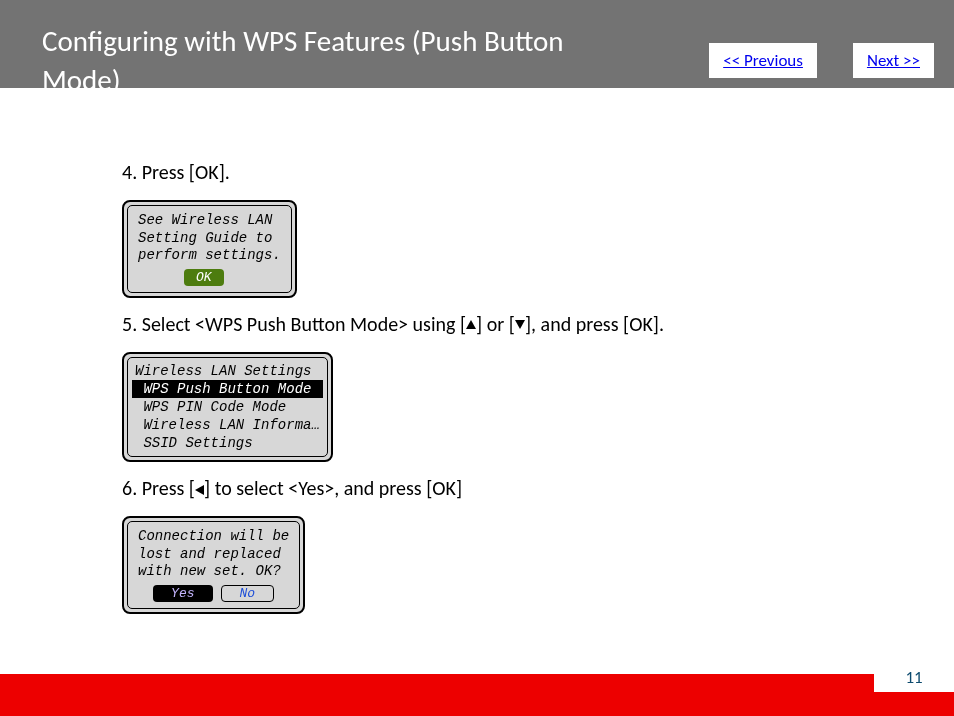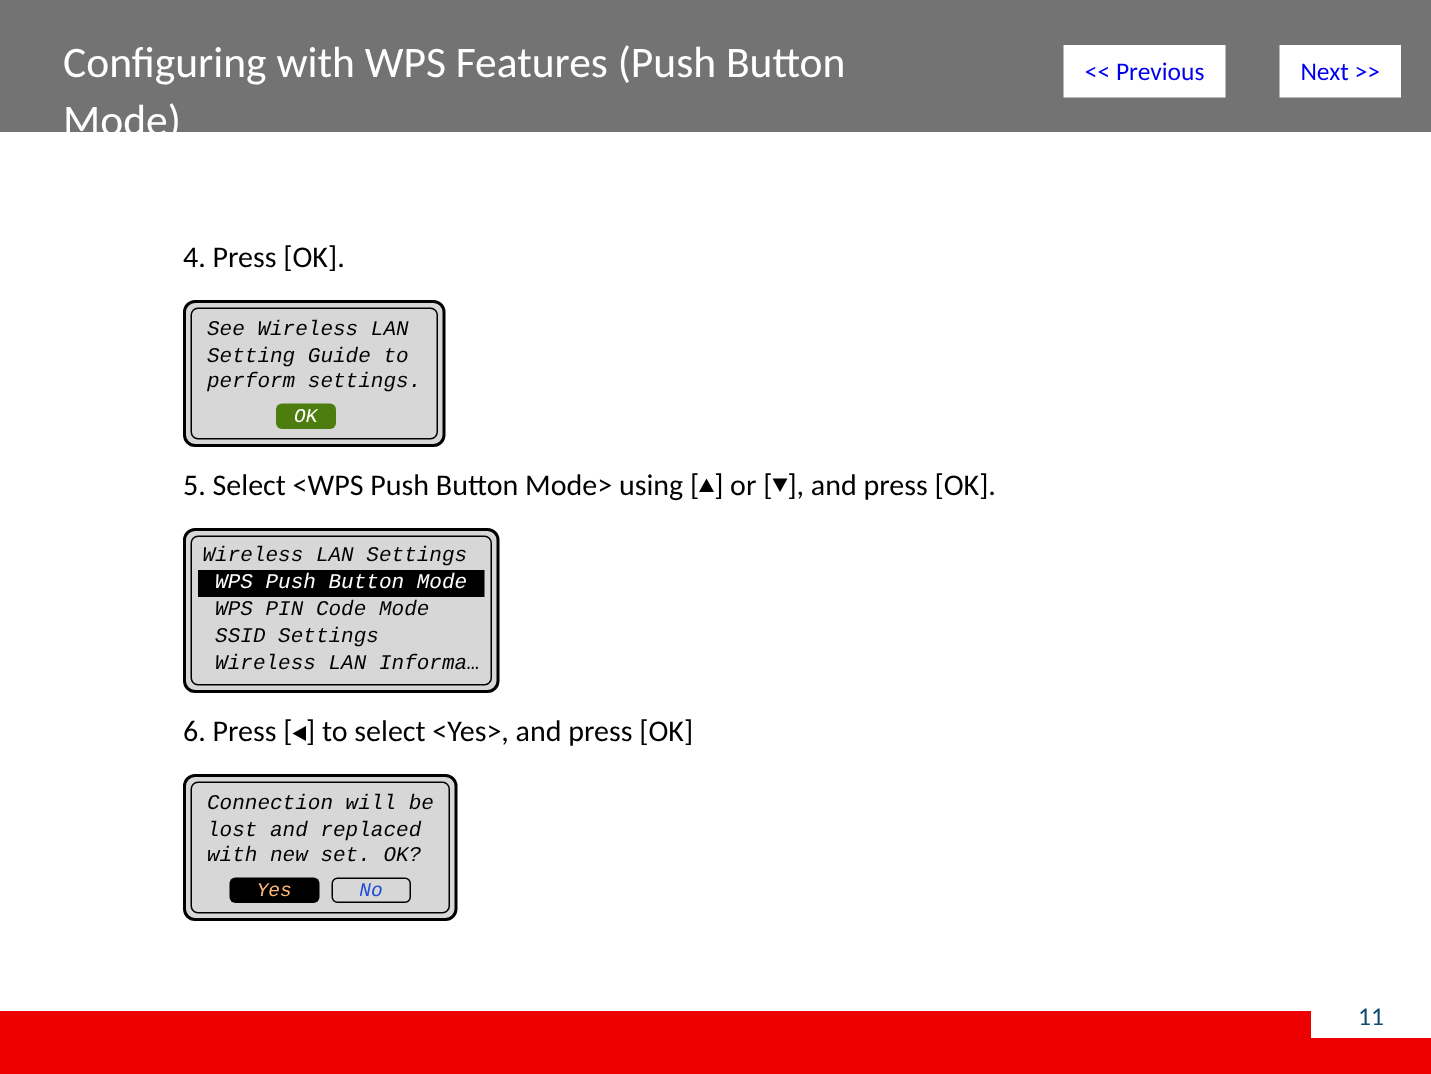--- a/index.html
+++ b/index.html
@@ -34,24 +34,26 @@
       position: absolute;
       top: 30px;
       right: 20px;
       display: flex;
       gap: 36px;
     }
     .nav-btn {
       background: #fff;
       border: none;
       color: #0000ee;
+      text-decoration: underline;
       font-size: 17px;
       padding: 7px 14px;
       cursor: pointer;
       font-family: inherit;
+      margin-top: 13px;
     }
     .content {
       padding: 48px 0 0 122px;
       margin-top: 24px;
     }
     .step {
       font-size: 20px;
       color: #000;
       margin-bottom: 10px;
     }
@@ -105,21 +107,21 @@
       padding: 4px 4px;
     }
     .lcd-buttons {
       display: flex;
       gap: 8px;
       margin-top: 4px;
       justify-content: center;
     }
     .lcd-btn-yes {
       background: #000;
-      color: #fdba74;
+      color: #c4b5fd;
       border-radius: 4px;
       padding: 1px 18px;
       font-family: 'Courier New', monospace;
       font-size: 13px;
     }
     .lcd-btn-no {
       background: transparent;
       color: #1d4ed8;
       border: 1px solid #000;
       border-radius: 4px;
@@ -217,22 +219,22 @@
   <div class="step">
     <span>5. Select &lt;WPS Push Button Mode&gt; using [</span><span class="triangle-up"></span><span>] or [</span><span class="triangle-down"></span><span>], and press [OK].</span>
   </div>
 
   <div class="lcd-screen">
     <div class="lcd-inner menu">
       <div class="lcd-menu">
         <div class="lcd-menu-item">Wireless LAN Settings</div>
         <div class="lcd-menu-item selected"> WPS Push Button Mode</div>
         <div class="lcd-menu-item"> WPS PIN Code Mode</div>
+        <div class="lcd-menu-item"> Wireless LAN Informa…</div>
         <div class="lcd-menu-item"> SSID Settings</div>
-        <div class="lcd-menu-item"> Wireless LAN Informa…</div>
       </div>
     </div>
   </div>
 
   <div class="step">
     <span>6. Press [</span><span class="triangle-left"></span><span>] to select &lt;Yes&gt;, and press [OK]</span>
   </div>
 
   <div class="lcd-screen">
     <div class="lcd-inner">

